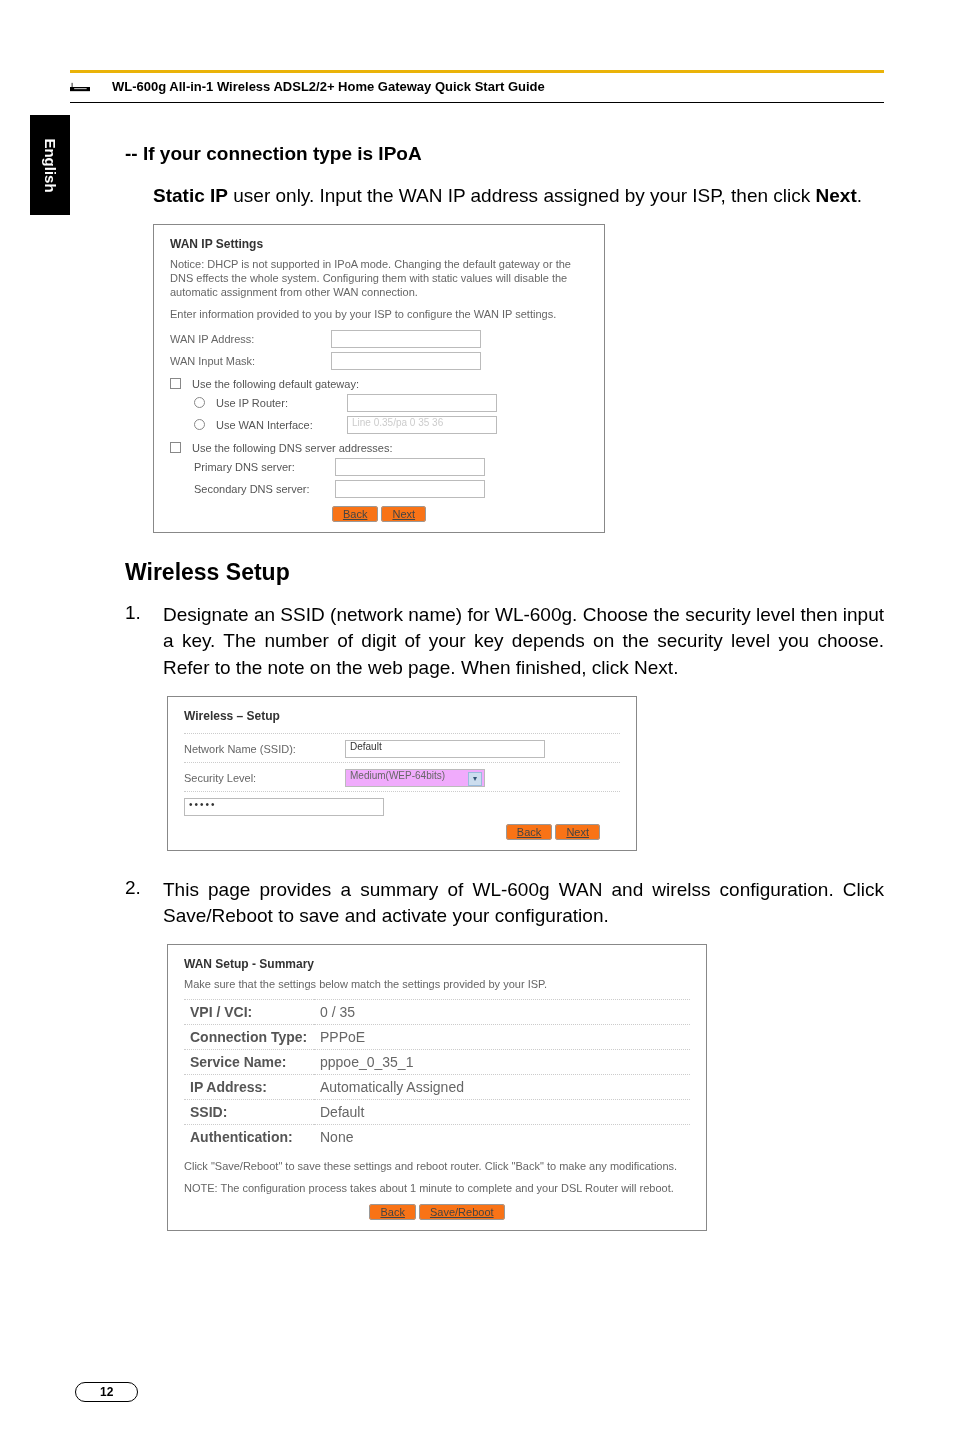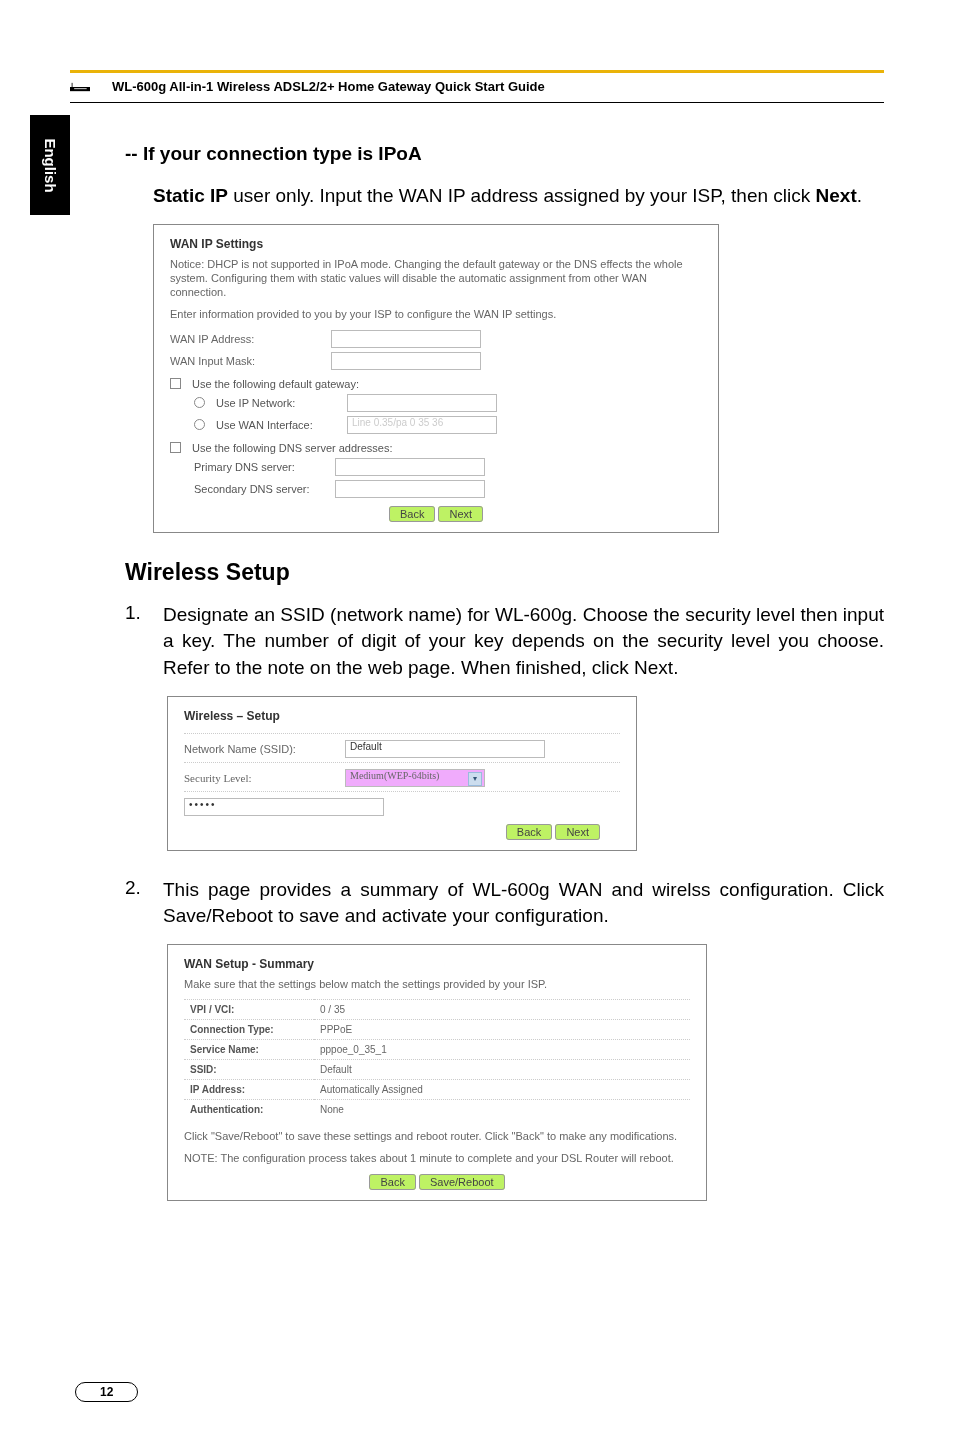--- a/index.html
+++ b/index.html
@@ -16,24 +16,24 @@
   .para { font-size: 19px; line-height: 1.4; margin-bottom: 14px; text-align: justify; }
   .para .bold { font-weight: bold; }
   .shot { border: 1px solid #888; padding: 12px 16px; background: #fff; font-family: Arial, sans-serif; font-size: 11px; color: #555; margin-bottom: 26px; }
   .shot-title { font-weight: bold; color: #333; font-size: 12px; margin-bottom: 6px; }
   .shot-desc { font-size: 11px; color: #666; margin-bottom: 8px; line-height: 1.3; }
   .shot-row { display: flex; align-items: center; margin: 4px 0; gap: 11px; }
   .shot-label { width: 150px; color: #666; }
   .shot-input { border: 1px solid #bbb; height: 18px; background: #fff; flex: 0 0 150px; font-size: 10px; padding: 0 4px; color: #aaa; }
   .shot-input-long { flex: 0 0 200px; }
   .shot-chk { border: 1px solid #888; width: 11px; height: 11px; display: inline-block; background: #fff; }
-  .shot-btn { border: 1px solid #999; background: #bef264; padding: 1px 10px; font-size: 11px; color: #444; border-radius: 3px; }
+  .shot-btn { border: 1px solid #999; background: #f97316; padding: 1px 10px; font-size: 11px; color: #444; border-radius: 3px; text-decoration: underline; }
   .shot-btn-row { text-align: center; margin-top: 10px; }
   .sub-indent { margin-left: 24px; }
-  .shot-table { width: 100%; border-collapse: collapse; font-size: 10px; color: #666; }
+  .shot-table { width: 100%; border-collapse: collapse; font-size: 14px; color: #666; }
   .shot-table td { padding: 4px 6px; border-top: 1px dotted #ccc; }
   .shot-table td:first-child { width: 130px; font-weight: bold; color: #555; }
   .section-heading { font-size: 23px; font-weight: bold; margin: 6px 0 16px 0; }
   .list-num { display: flex; gap: 18px; margin-bottom: 14px; }
   .list-num .num { font-size: 19px; flex: 0 0 20px; }
   .list-num .txt { font-size: 19px; line-height: 1.4; text-align: justify; flex: 1; }
   .page-num { position: absolute; bottom: 30px; left: 75px; border: 1.5px solid #000; border-radius: 14px; padding: 2px 24px; font-size: 12px; font-weight: bold; }
   .sel { border: 1px solid #bbb; height: 18px; background: #f0abfc; padding: 0 18px 0 4px; font-size: 10px; color: #666; position: relative; display: inline-block; min-width: 140px; }
   .sel-arrow { position: absolute; right: 2px; top: 2px; width: 14px; height: 14px; background: #cde; border: 1px solid #9bd; font-size: 8px; text-align: center; line-height: 12px; color: #357; }
   .key-note { font-size: 10px; color: #888; line-height: 1.2; width: 100px; }
@@ -59,40 +59,40 @@
   </div>
 
   <div class="content">
 
     <div class="section-sub">-- If your connection type is IPoA</div>
 
     <div class="para" style="margin-left:28px;">
       <span class="bold">Static IP</span><span> user only. Input the WAN IP address assigned by your ISP, then click </span><span class="bold">Next</span><span>.</span>
     </div>
 
-    <div class="shot" style="width:566px; margin-left:28px;">
+    <div class="shot" style="width:452px; margin-left:28px;">
       <div class="shot-title">WAN IP Settings</div>
       <div class="shot-desc">Notice: DHCP is not supported in IPoA mode. Changing the default gateway or the DNS effects the whole system. Configuring them with static values will disable the automatic assignment from other WAN connection.</div>
       <div class="shot-desc">Enter information provided to you by your ISP to configure the WAN IP settings.</div>
       <div class="shot-row">
         <span class="shot-label">WAN IP Address:</span>
         <span class="shot-input"></span>
       </div>
       <div class="shot-row">
         <span class="shot-label">WAN Input Mask:</span>
         <span class="shot-input"></span>
       </div>
       <div class="shot-row" style="margin-top:8px;">
         <span class="shot-chk"></span>
         <span>Use the following default gateway:</span>
       </div>
       <div class="sub-indent">
         <div class="shot-row">
           <span class="shot-chk" style="border-radius:50%;"></span>
-          <span style="width:120px;">Use IP Network:</span>
+          <span style="width:120px;">Use IP Router:</span>
           <span class="shot-input"></span>
         </div>
         <div class="shot-row">
           <span class="shot-chk" style="border-radius:50%;"></span>
           <span style="width:120px;">Use WAN Interface:</span>
           <span class="shot-input" style="color:#ccc;">Line 0.35/pa 0 35 36</span>
         </div>
       </div>
       <div class="shot-row" style="margin-top:8px;">
         <span class="shot-chk"></span>
@@ -122,21 +122,21 @@
         <span>Designate an SSID (network name) for WL-600g. Choose the security level then input a key. The number of digit of your key depends on the security level you choose. Refer to the note on the web page. When finished, click </span><span class="bold">Next</span><span>.</span>
       </div>
     </div>
 
     <div class="shot" style="width:470px; margin-left:42px;">
       <div class="shot-title" style="margin-bottom:10px;">Wireless – Setup</div>
       <div class="shot-row" style="border-top:1px dotted #ccc; padding-top:6px;">
         <span class="shot-label">Network Name (SSID):</span>
         <span class="shot-input shot-input-long" style="color:#333;">Default</span>
       </div>
-      <div class="shot-row" style="border-top:1px dotted #ccc; padding-top:6px;font-family:Liberation Serif, serif;">
+      <div class="shot-row" style="border-top:1px dotted #ccc; padding-top:6px;">
         <span class="shot-label">Security Level:</span>
         <span class="sel">
           <span>Medium(WEP-64bits)</span>
           <span class="sel-arrow">▾</span>
         </span>
       </div>
       <div class="shot-row" style="border-top:1px dotted #ccc; padding-top:6px; align-items:flex-start;">
         <span class="shot-input shot-input-long" style="color:#333; letter-spacing:2px;">•••••</span>
       </div>
       <div class="shot-btn-row" style="text-align:right; padding-right:20px;">
@@ -163,26 +163,26 @@
             </tr>
         <tr>
               <td>Connection Type:</td>
               <td>PPPoE</td>
             </tr>
         <tr>
               <td>Service Name:</td>
               <td>pppoe_0_35_1</td>
             </tr>
         <tr>
+              <td>IP Address:</td>
+              <td>Automatically Assigned</td>
+            </tr>
+        <tr>
               <td>SSID:</td>
               <td>Default</td>
-            </tr>
-        <tr>
-              <td>IP Address:</td>
-              <td>Automatically Assigned</td>
             </tr>
         <tr>
               <td>Authentication:</td>
               <td>None</td>
             </tr>
       </tbody>
         </table>
       <div class="shot-desc" style="margin-top:10px;">Click "Save/Reboot" to save these settings and reboot router. Click "Back" to make any modifications.</div>
       <div class="shot-desc">NOTE: The configuration process takes about 1 minute to complete and your DSL Router will reboot.</div>
       <div class="shot-btn-row">

